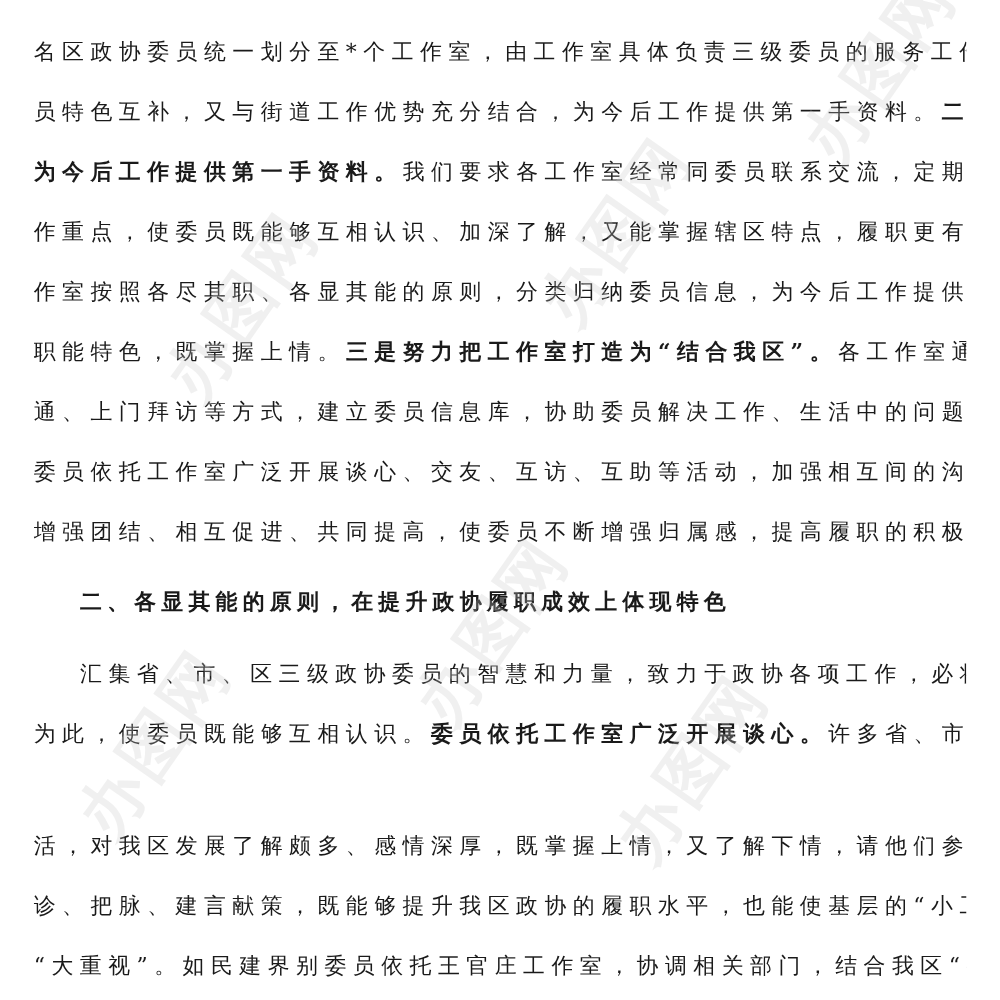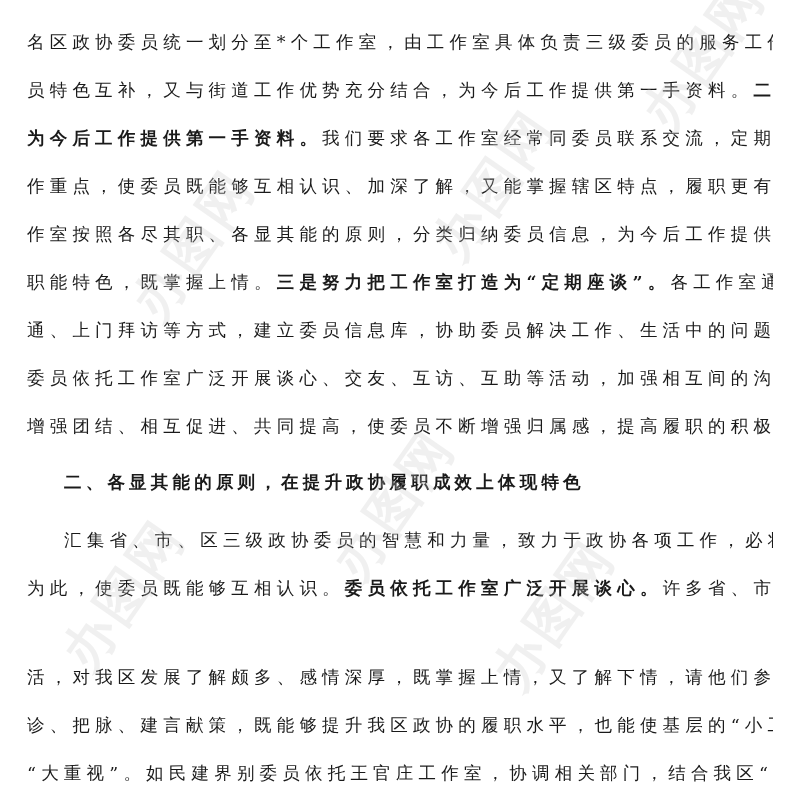--- a/index.html
+++ b/index.html
@@ -56,21 +56,21 @@
   </style>
 </head>
 <body>
 
 <div class="page" style="top:0;height:640px;">
   <div class="line" style="top:31px;"><span>名区政协委员统一划分至*个工作室，由工作室具体负责三级委员的服务工作，既保证三级委</span></div>
   <div class="line" style="top:79px;"><span>员特色互补，又与街道工作优势充分结合，为今后工作提供第一手资料。</span><span class="b">二是建立机制确保各</span></div>
   <div class="line" style="top:127px;"><span class="b">为今后工作提供第一手资料。</span><span>我们要求各工作室经常同委员联系交流，定期座谈，通报近期工</span></div>
   <div class="line" style="top:175px;"><span>作重点，使委员既能够互相认识、加深了解，又能掌握辖区特点，履职更有目标。同时，各工</span></div>
   <div class="line" style="top:223px;"><span>作室按照各尽其职、各显其能的原则，分类归纳委员信息，为今后工作提供第一手资料，展现</span></div>
-  <div class="line" style="top:271px;"><span>职能特色，既掌握上情。</span><span class="b">三是努力把工作室打造为“定期座谈”。</span><span>各工作室通过采取电话沟</span></div>
+  <div class="line" style="top:271px;"><span>职能特色，既掌握上情。</span><span class="b">三是努力把工作室打造为“结合我区”。</span><span>各工作室通过采取电话沟</span></div>
   <div class="line" style="top:319px;"><span>通、上门拜访等方式，建立委员信息库，协助委员解决工作、生活中的问题。同时，引导三级</span></div>
   <div class="line" style="top:367px;"><span>委员依托工作室广泛开展谈心、交友、互访、互助等活动，加强相互间的沟通交流，加深友谊、</span></div>
   <div class="line" style="top:415px;"><span>增强团结、相互促进、共同提高，使委员不断增强归属感，提高履职的积极性、主动性。</span></div>
 
   <div class="heading" style="top:471px;">二、各显其能的原则，在提升政协履职成效上体现特色</div>
 
   <div class="line indent" style="top:529px;"><span>汇集省、市、区三级政协委员的智慧和力量，致力于政协各项工作，必将产生不同凡响。</span></div>
   <div class="line" style="top:577px;"><span>为此，使委员既能够互相认识。</span><span class="b">委员依托工作室广泛开展谈心。</span><span>许多省、市委员在我区工作、生</span></div>
 </div>
 

